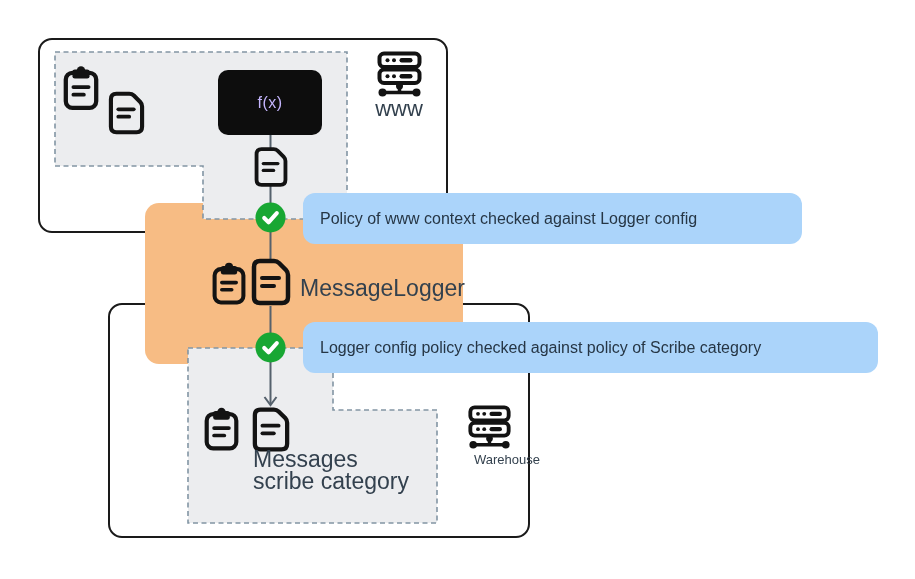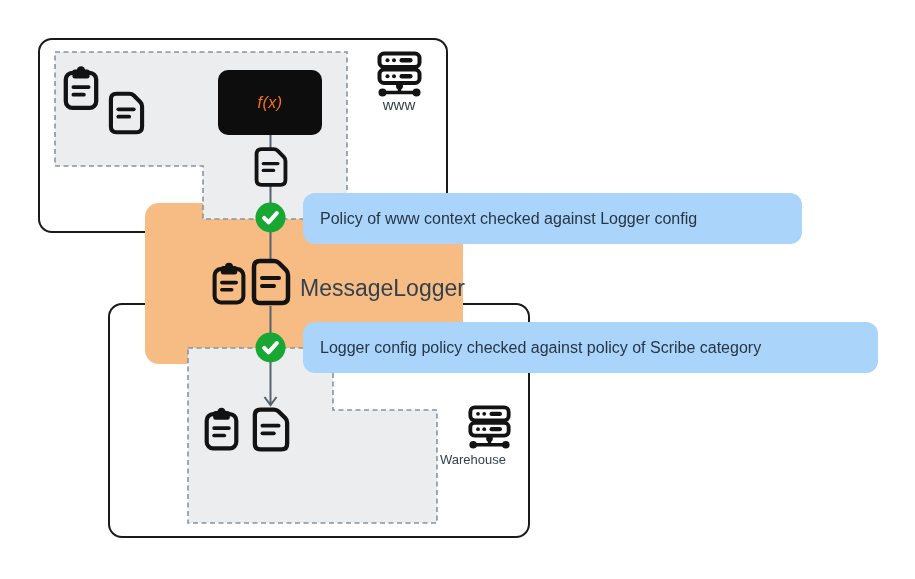--- a/index.html
+++ b/index.html
@@ -14,36 +14,36 @@
   #box-top{left:38px;top:38px;width:406px;height:191px;}
   #box-bottom{left:108px;top:303px;width:418px;height:231px;}
   #logger-region{
     left:145px;top:203px;width:318px;height:161px;border-radius:14px;
     background:#F7BC84;z-index:2;
   }
   #shape-overlay{left:0;top:0;width:915px;height:579px;z-index:3;pointer-events:none;}
   #fx-box{
     left:218px;top:70px;width:104px;height:65px;border-radius:10px;background:#0d0d0d;
     z-index:4;display:flex;align-items:center;justify-content:center;
-    color:#f97316;font-style:italic;font-size:16px;letter-spacing:0.5px;
+    color:#c4b5fd;font-size:16px;letter-spacing:0.5px;
   }
   .icon{z-index:4;}
   .check{z-index:5;}
   .callout{
     background:#ABD4FA;border-radius:12px;height:51px;z-index:6;
     display:flex;align-items:center;padding-left:17px;box-sizing:border-box;
     font-size:16px;color:#263645;z-index:6;
   }
   #callout-www{left:303px;top:193px;width:499px;}
   #callout-scribe{left:303px;top:322px;width:575px;}
   .node-label{font-size:23px;color:#33414E;z-index:4;}
   #logger-label{left:300px;top:275px;}
   #scribe-label{left:253px;top:448px;line-height:22px;}
-  #www-label{left:366px;top:96px;width:66px;text-align:center;font-size:15px;}
-  #warehouse-label{left:440px;top:452px;width:100px;text-align:left;font-size:13px;}
+  #www-label{left:366px;top:96px;width:66px;text-align:center;font-size:22px;}
+  #warehouse-label{left:440px;top:452px;width:100px;text-align:right;font-size:13px;}
 </style>
 </head>
 <body>
 
 <div id="stage">
 
   <div class="abs ctx-box" id="box-top"></div>
   <div class="abs ctx-box" id="box-bottom"></div>
 
   <div class="abs" id="logger-region"></div>
@@ -127,20 +127,24 @@
     <circle cx="20" cy="5.5" r="4.5" fill="#131313"></circle>
     <rect x="11" y="4.5" width="18" height="9.5" rx="2.5" fill="#131313"></rect>
     <line x1="12" y1="23" x2="28" y2="23" stroke="#131313" stroke-width="4" stroke-linecap="round"></line>
     <line x1="12" y1="31" x2="23" y2="31" stroke="#131313" stroke-width="4" stroke-linecap="round"></line>
   </svg>
   <svg class="abs icon" style="left:252px;top:406px" width="38" height="47" viewBox="0 0 40 48">
     <path d="M9 3 H23 Q26 3 28 5 L35 12 Q37 14 37 17 V39 Q37 45 31 45 H9 Q3 45 3 39 V9 Q3 3 9 3 Z" fill="#ECEDEF" stroke="#131313" stroke-width="4.5" stroke-linejoin="round"></path>
     <line x1="11" y1="20" x2="28" y2="20" stroke="#131313" stroke-width="4" stroke-linecap="round"></line>
     <line x1="11" y1="28" x2="23" y2="28" stroke="#131313" stroke-width="4" stroke-linecap="round"></line>
   </svg>
+  <div class="abs node-label" id="scribe-label">
+    <span style="display:block">Messages</span>
+    <span style="display:block">scribe category</span>
+  </div>
 
   <svg class="abs icon" style="left:462px;top:405px" width="55" height="46" viewBox="0 0 56 48">
     <rect x="8" y="2.5" width="40" height="13.5" rx="4.5" fill="none" stroke="#131313" stroke-width="4"></rect>
     <rect x="8" y="18.5" width="40" height="13.5" rx="4.5" fill="none" stroke="#131313" stroke-width="4"></rect>
     <circle cx="16" cy="9.2" r="2" fill="#131313"></circle>
       <circle cx="22.5" cy="9.2" r="2" fill="#131313"></circle>
     <rect x="28" y="7" width="13" height="4.5" rx="2.2" fill="#131313"></rect>
     <circle cx="16" cy="25.2" r="2" fill="#131313"></circle>
       <circle cx="22.5" cy="25.2" r="2" fill="#131313"></circle>
     <rect x="28" y="23" width="13" height="4.5" rx="2.2" fill="#131313"></rect>

